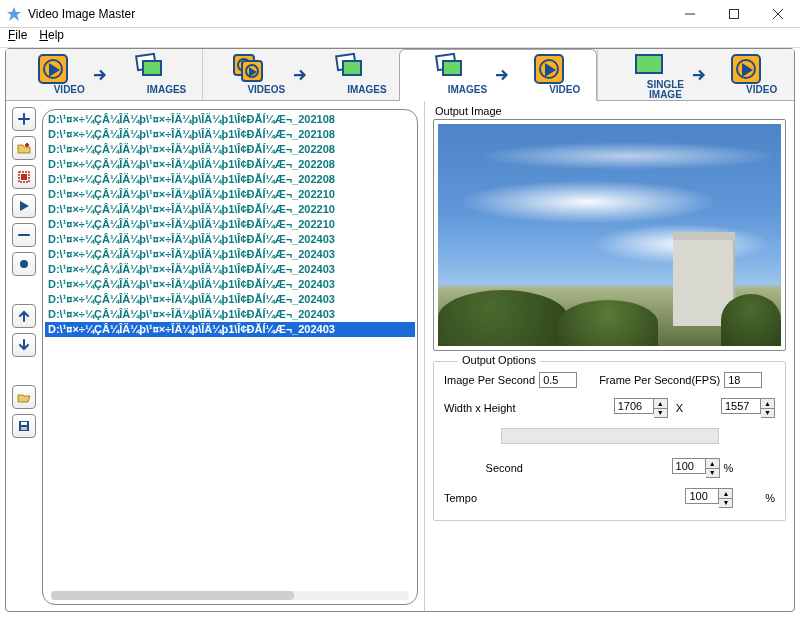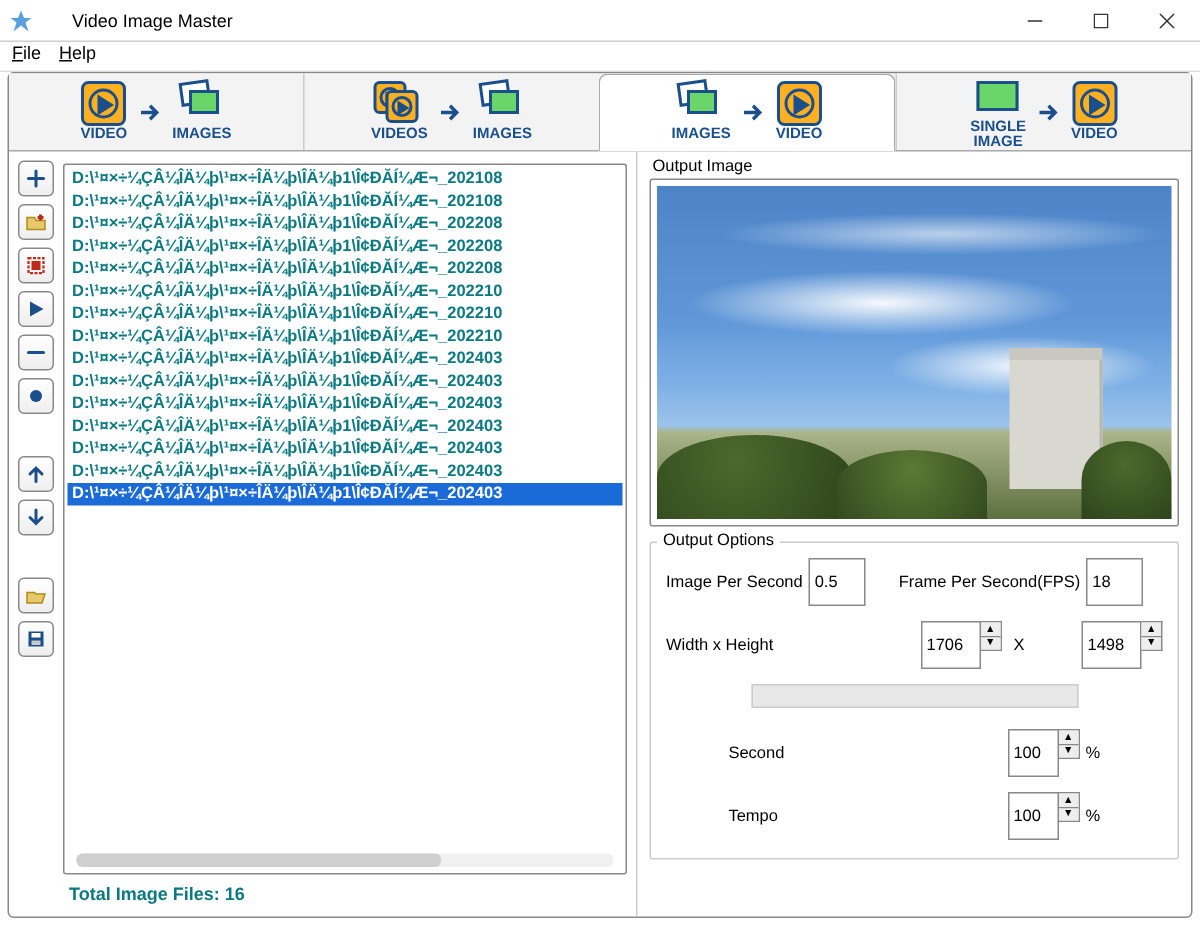--- a/index.html
+++ b/index.html
@@ -1,55 +1,55 @@
 <!DOCTYPE html>
 <html><head>
 <meta charset="utf-8">
 <style>
 * { box-sizing: border-box; margin: 0; padding: 0; }
 html, body { width: 800px; height: 617px; overflow: hidden; font-family: "Segoe UI", Tahoma, sans-serif; font-size: 11px; background: #fff; }
 
 
 .titlebar { height: 28px; display: flex; align-items: center; padding: 0 0 0 6px; border-bottom: 1px solid #d0d0d0; }
 .titlebar .app-icon { width: 16px; height: 16px; margin-right: 6px; display: inline-block; }
-.titlebar .title { flex: 1; font-size: 12px; margin-left: 20px; }
+.titlebar .title { flex: 1; font-size: 12px; }
 .titlebar .winbtn { width: 44px; height: 28px; display: flex; align-items: center; justify-content: center; font-size: 13px; color: #333; }
 .titlebar .winbtn svg { stroke: #333; stroke-width: 1; fill: none; }
 
 
 .menubar { height: 20px; display: flex; align-items: flex-start; padding: 0 8px; gap: 12px; font-size: 12px; border-bottom: 1px solid #ddd; }
 .menubar .menuitem span { text-decoration: underline; }
 
 
 .frame { position: absolute; left: 5px; top: 48px; right: 5px; bottom: 5px; border: 1px solid #888; border-radius: 4px; background: #fff; }
 
 
 .tabs { display: flex; height: 52px; background: #f3f3f3; border-bottom: 1px solid #aaa; }
 .tab { flex: 1; display: flex; align-items: center; justify-content: center; gap: 6px; position: relative; background: #f3f3f3; border-left: 1px solid #ccc; }
 .tab:first-child { border-left: none; }
 .tab.active { background: #fff; border-top: 1px solid #aaa; border-left: 1px solid #aaa; border-right: 1px solid #aaa; border-bottom: 1px solid #fff; margin-bottom: -1px; border-radius: 6px 6px 0 0; }
-.tab .tab-label { font-size: 10px; font-weight: bold; color: #1a4f8c; text-align: center; line-height: 1.05; }
+.tab .tab-label { font-size: 10px; font-weight: bold; color: #1a4f8c; text-align: center; line-height: 1.05; margin-left: 32px; }
 .tab .arrow { width: 18px; height: 18px; color: #1a4f8c; }
 .tab .icon-block { display: flex; flex-direction: column; align-items: center; gap: 1px; }
 
 
 .mainarea { position: absolute; top: 52px; left: 0; right: 0; bottom: 0; display: flex; }
 .leftcol { width: 418px; display: flex; }
 .rightcol { flex: 1; border-left: 1px solid #ccc; padding: 4px 8px 4px 8px; }
 
 
 .toolstrip { width: 32px; padding: 6px 0 0 6px; display: flex; flex-direction: column; gap: 5px; }
 .tbtn { width: 24px; height: 24px; border: 1px solid #888; border-radius: 4px; background: linear-gradient(#fff,#eee); display: flex; align-items: center; justify-content: center; font-size: 11px; color: #c02a1b; cursor: pointer; }
 .tbtn.blue { color: #1a4f8c; }
 .tbtn svg { display:block; }
 .toolstrip .gap { height: 18px; }
 
 
 .listwrap { flex: 1; padding: 8px 6px 6px 4px; display: flex; flex-direction: column; }
-.listbox { flex: 1; border: 1px solid #888; border-radius: 2px; background: #fff; overflow: hidden; position: relative; }
+.listbox { flex: 1; border: 1px solid #888; border-radius: 13px; background: #fff; overflow: hidden; position: relative; }
 .listinner { position: absolute; inset: 0; overflow: hidden; padding: 2px 2px 12px 2px; }
 .listrow { white-space: nowrap; height: 15px; line-height: 15px; font-size: 11px; font-weight: bold; color: #0b7a80; padding: 0 3px; }
 .listrow.selected { background: #1a6bd8; color: #fff; }
 .hscroll { position: absolute; left: 8px; right: 8px; bottom: 4px; height: 9px; background: #f0f0f0; border-radius: 4px; }
 .hscroll .thumb { position: absolute; left: 0; width: 68%; top: 0; bottom: 0; background: #cfcfcf; border-radius: 4px; }
 .totalline { padding: 6px 4px 2px 4px; font-weight: bold; color: #0b7a80; font-size: 12px; }
 
 
 .group-title { font-size: 11px; padding: 0 0 2px 2px; }
 .preview { width: 100%; height: 232px; border: 1px solid #888; border-radius: 2px; padding: 4px; background: #fff; }
@@ -57,24 +57,24 @@
 .preview .cloud1 { position: absolute; top: 56px; left: 20px; width: 260px; height: 44px; background: radial-gradient(ellipse at center, rgba(255,255,255,0.95), rgba(255,255,255,0) 70%); }
 .preview .cloud2 { position: absolute; top: 100px; right: 10px; width: 180px; height: 40px; background: radial-gradient(ellipse at center, rgba(255,255,255,0.9), rgba(255,255,255,0) 70%); }
 .preview .cloud3 { position: absolute; top: 18px; left: 40px; width: 300px; height: 28px; background: radial-gradient(ellipse at center, rgba(255,255,255,0.6), rgba(255,255,255,0) 70%); }
 .preview .bldg { position: absolute; bottom: 20px; right: 46px; width: 62px; height: 86px; background: #d8d8d0; box-shadow: -2px 0 0 #b8b8b0 inset; }
 .preview .bldgtop { position: absolute; bottom: 106px; right: 46px; width: 62px; height: 8px; background: #c8c8c0; }
 .preview .tree1 { position: absolute; bottom: 0; left: 0; width: 130px; height: 56px; background: radial-gradient(circle at 40% 30%, #4b6a2d, #2e431b); border-radius: 50% 50% 0 0; }
 .preview .tree2 { position: absolute; bottom: 0; left: 120px; width: 100px; height: 46px; background: radial-gradient(circle at 50% 30%, #5a7a34, #33491f); border-radius: 50% 50% 0 0; }
 .preview .tree3 { position: absolute; bottom: 0; right: 0; width: 60px; height: 52px; background: radial-gradient(circle at 50% 30%, #4b6a2d, #2e431b); border-radius: 50% 50% 0 0; }
 
 .output-group { margin-top: 10px; border: 1px solid #ccc; border-radius: 2px; padding: 10px 10px 12px 10px; position: relative; }
-.output-group .legend { position: absolute; top: -8px; left: 4px; background: #fff; padding: 0 4px; font-size: 11px; }
+.output-group .legend { position: absolute; top: -8px; left: 24px; background: #fff; padding: 0 4px; font-size: 11px; }
 .row { display: flex; align-items: center; margin-bottom: 10px; gap: 4px; }
 .row label { font-size: 11px; }
-.field { height: 32px; border: 1px solid #888; padding: 0 3px; font-size: 11px; background: #fff; display: flex; align-items: center; }
+.field { height: 16px; border: 1px solid #888; padding: 0 3px; font-size: 11px; background: #fff; display: flex; align-items: center; }
 .spinner { display: flex; margin-left: 30px; }
 .spinbtns { display: flex; flex-direction: column; height: 20px; width: 14px; border: 1px solid #888; border-left: none; }
 .spinbtns div { flex:1; display:flex; align-items:center; justify-content:center; font-size:7px; line-height:1; background:#eee; }
 .spinbtns div:first-child { border-bottom: 1px solid #888; }
 
 .slidertrack { width: 218px; height: 16px; background: #e8e8e8; border: 1px solid #ccc; margin: 6px auto 14px auto; }
 
 
 .ico-video { width:30px; height:30px; background:#ffb020; border:2px solid #1a4f8c; border-radius:5px; position:relative; }
 .ico-video::after { content:""; position:absolute; left:9px; top:7px; border-left:11px solid #1a4f8c; border-top:7px solid transparent; border-bottom:7px solid transparent; }
@@ -310,21 +310,20 @@
               <div class="listrow">D:\¹¤×÷¼ÇÂ¼ÎÄ¼þ\¹¤×÷ÎÄ¼þ\ÎÄ¼þ1\Î¢ĐĂÍ¼Æ¬_202403</div>
               <div class="listrow">D:\¹¤×÷¼ÇÂ¼ÎÄ¼þ\¹¤×÷ÎÄ¼þ\ÎÄ¼þ1\Î¢ĐĂÍ¼Æ¬_202403</div>
               <div class="listrow">D:\¹¤×÷¼ÇÂ¼ÎÄ¼þ\¹¤×÷ÎÄ¼þ\ÎÄ¼þ1\Î¢ĐĂÍ¼Æ¬_202403</div>
               <div class="listrow">D:\¹¤×÷¼ÇÂ¼ÎÄ¼þ\¹¤×÷ÎÄ¼þ\ÎÄ¼þ1\Î¢ĐĂÍ¼Æ¬_202403</div>
               <div class="listrow selected">D:\¹¤×÷¼ÇÂ¼ÎÄ¼þ\¹¤×÷ÎÄ¼þ\ÎÄ¼þ1\Î¢ĐĂÍ¼Æ¬_202403</div>
             </div>
           <div class="hscroll">
               <div class="thumb"></div>
             </div>
         </div>
-        <div class="totalline">Total Image Files: 16</div>
       </div>
     </div>
 
     <div class="rightcol">
       <div class="group-title">Output Image</div>
       <div class="preview">
         <div class="sky">
           <div class="cloud3"></div>
             <div class="cloud1"></div>
             <div class="cloud2"></div>
@@ -351,21 +350,21 @@
           <label style="flex:1">Width x Height</label>
           <div class="spinner">
             <div class="field" style="width:40px">1706</div>
             <div class="spinbtns">
                 <div>▲</div>
                 <div>▼</div>
               </div>
           </div>
           <span style="margin:0 4px">X</span>
           <div class="spinner">
-            <div class="field" style="width:40px">1498</div>
+            <div class="field" style="width:40px">1557</div>
             <div class="spinbtns">
                 <div>▲</div>
                 <div>▼</div>
               </div>
           </div>
         </div>
 
         <div class="slidertrack"></div>
 
         <div class="row" style="justify-content:center; gap:0">
@@ -374,21 +373,21 @@
           <div class="spinner">
             <div class="field" style="width:34px">100</div>
             <div class="spinbtns">
                 <div>▲</div>
                 <div>▼</div>
               </div>
           </div>
           <span style="margin-left:4px">%</span>
         </div>
 
-        <div class="row" style="justify-content:center; gap:0; margin-bottom:0">
+        <div class="row" style="justify-content:space-between; gap:0; margin-bottom:0">
           <label style="width:90px; text-align:left">Tempo</label>
           <div style="width:66px"></div>
           <div class="spinner">
             <div class="field" style="width:34px">100</div>
             <div class="spinbtns">
                 <div>▲</div>
                 <div>▼</div>
               </div>
           </div>
           <span style="margin-left:4px">%</span>

